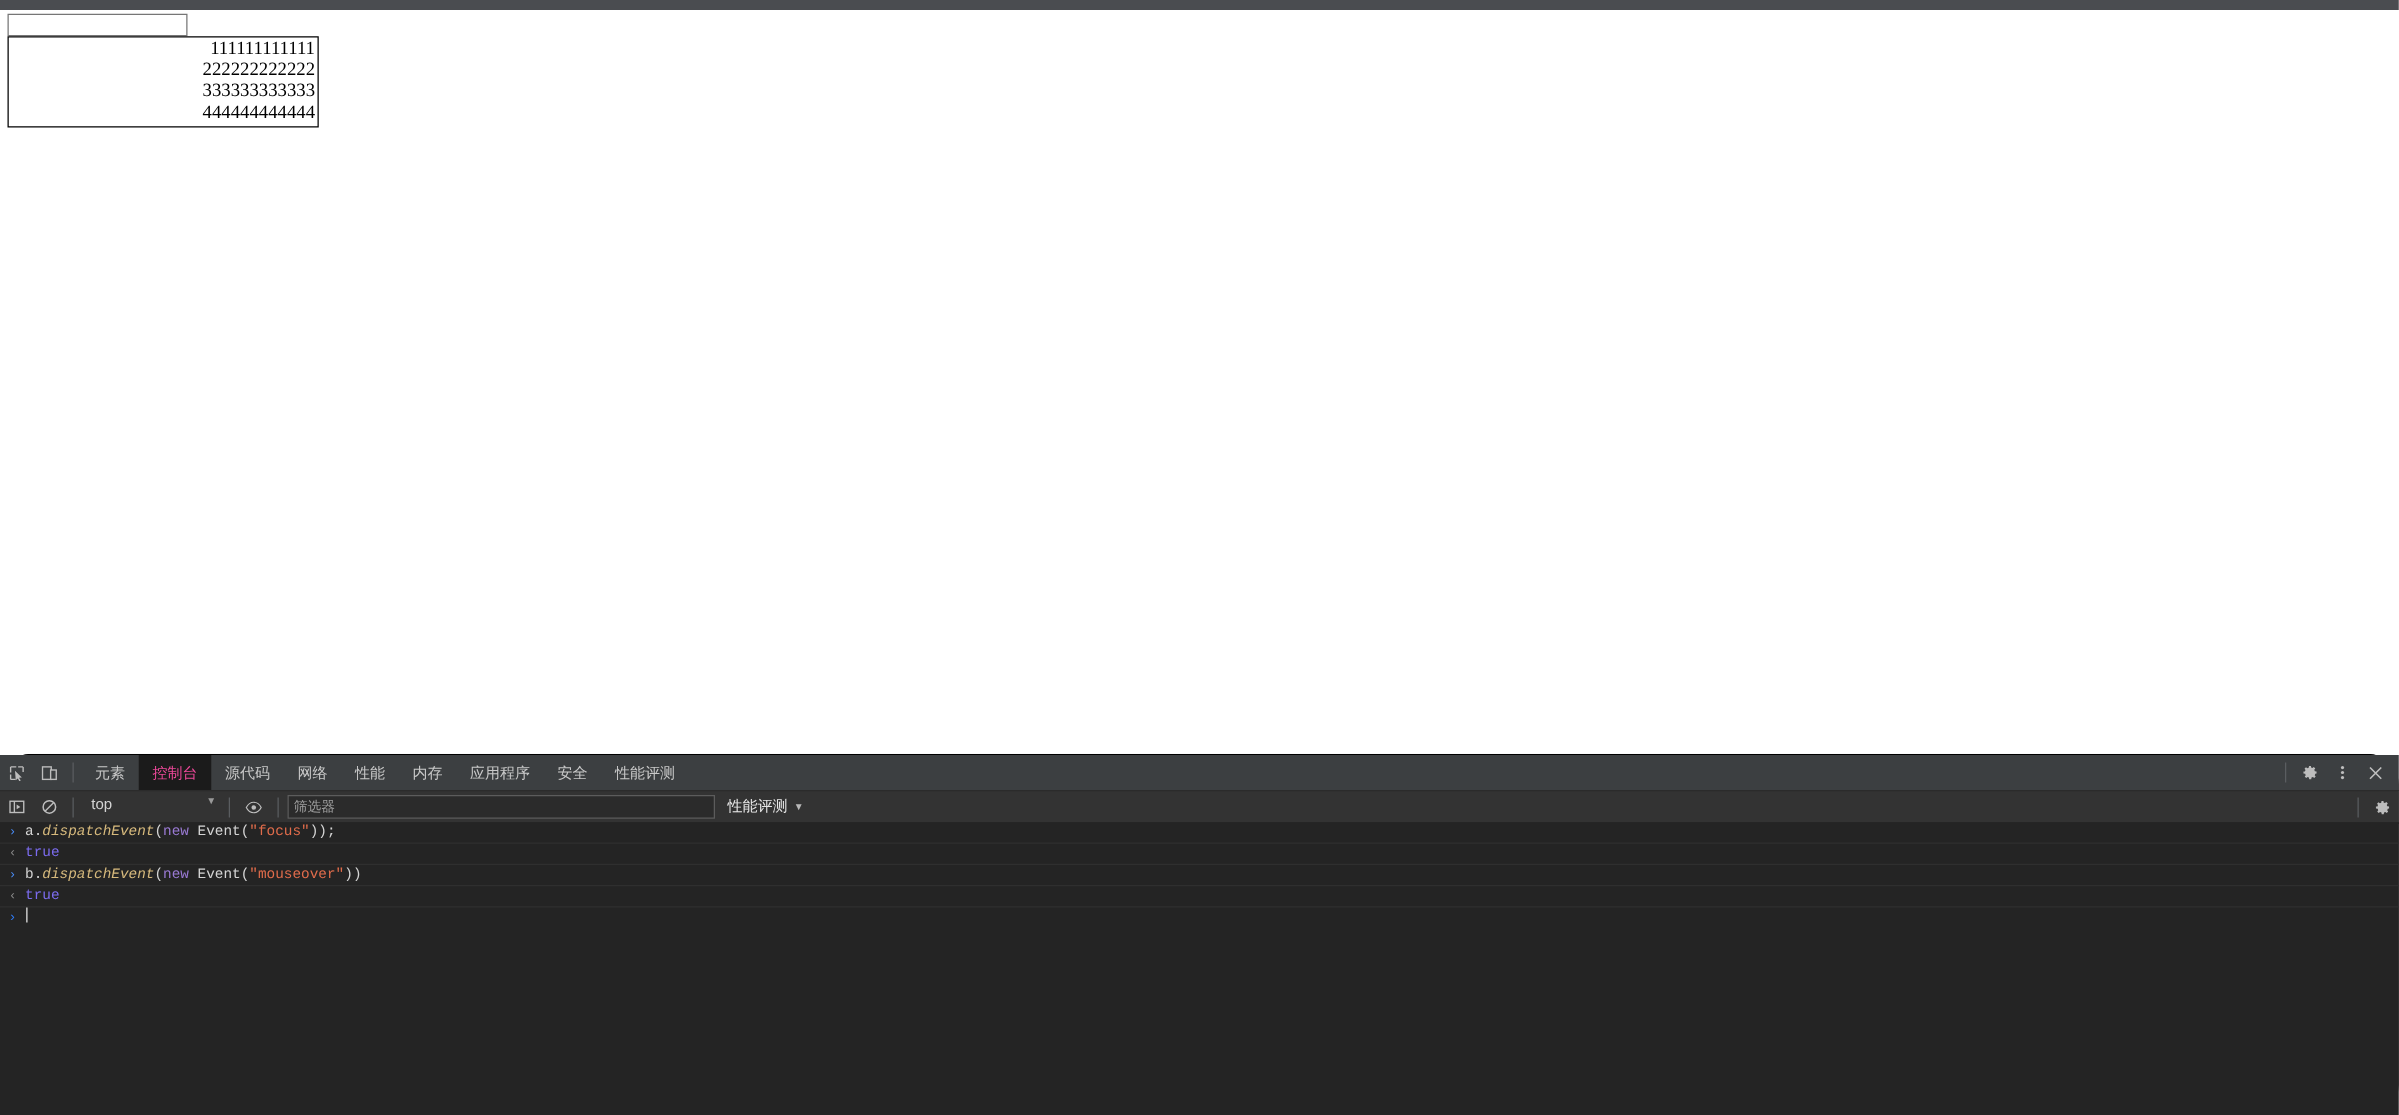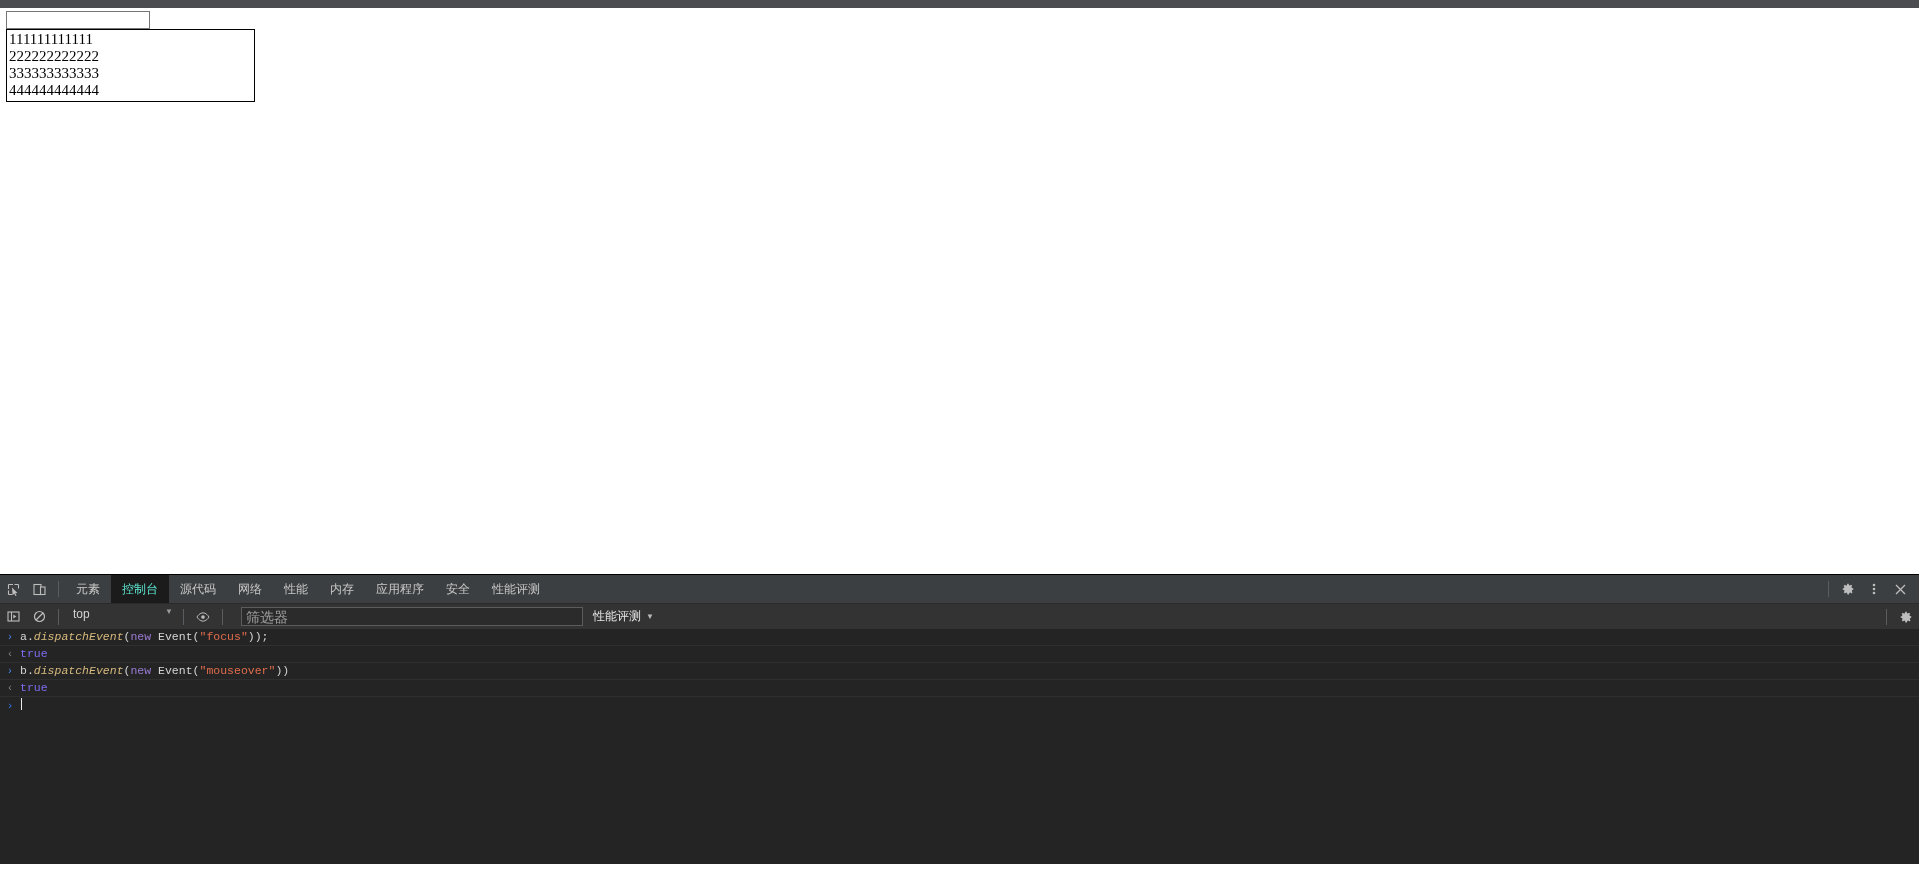--- a/index.html
+++ b/index.html
@@ -57,31 +57,33 @@
     font-family: "Liberation Serif", serif;
     font-size: 15px;
     line-height: 17px;
     color: #000000;
     padding: 1px 2px;
     box-sizing: content-box;
     resize: none;
     overflow: hidden;
     outline: none;
     white-space: pre;
+    text-align: right;
   }
 
   
   .devtools {
     position: absolute;
-    left: 0; top: 574px;
+    left: 0; top: 603px;
     width: 1919px;
     height: 289px;
     background: #242424;
     border-top: 1px solid #000000;
     font-family: "Liberation Sans", sans-serif;
+    border-radius: 25px;
   }
 
   .dt-tabbar {
     position: relative;
     height: 28px;
     background: #3c3f41;
     display: flex;
     align-items: center;
     border-bottom: 1px solid #2b2b2b;
   }
@@ -118,21 +120,21 @@
     align-items: center;
     padding: 0 11px;
     font-size: 12px;
     color: #c9c9c9;
     white-space: nowrap;
     height: 28px;
     line-height: 28px;
   }
   .dt-tab.active {
     background: #1b1b1b;
-    color: #5eead4;
+    color: #ec4899;
   }
 
   .dt-tabbar-right {
     display: flex;
     align-items: center;
     flex: 0 0 auto;
     padding-right: 6px;
   }
 
   
@@ -161,24 +163,24 @@
     font-size: 8px;
     color: #9a9a9a;
   }
 
   .filter-input {
     width: 332px;
     height: 17px;
     background: #2b2b2b;
     border: 1px solid #5c5c5c;
     color: #d4d4d4;
-    font-size: 14px;
+    font-size: 11px;
     font-family: "Liberation Sans", sans-serif;
     padding: 0 4px;
-    margin-left: 12px;
+    margin-left: 1px;
     outline: none;
     flex: 0 0 auto;
   }
   .filter-input::placeholder { color: #a0a0a0; }
 
   .levels-select {
     display: flex;
     align-items: center;
     color: #e8e8e8;
     font-size: 12px;

